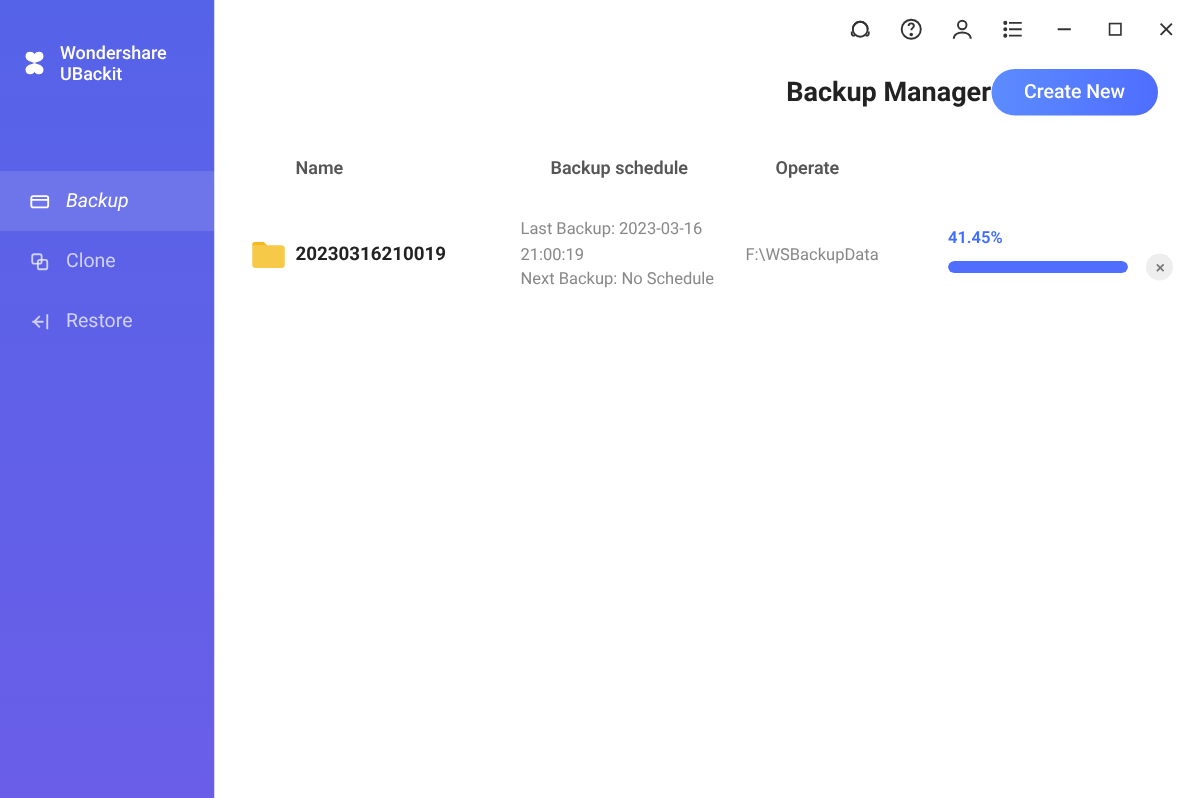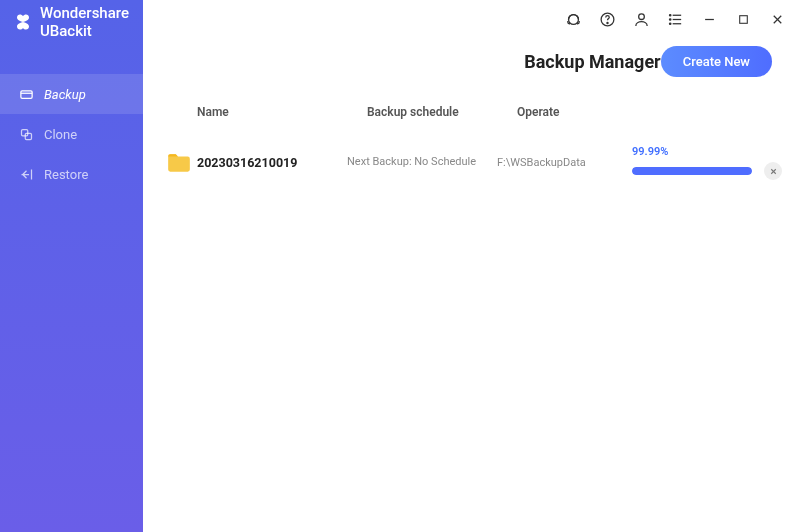--- a/index.html
+++ b/index.html
@@ -1,19 +1,19 @@
 <!DOCTYPE html>
 <html><head>
   <meta charset="utf-8">
   <style>
     * { margin: 0; padding: 0; box-sizing: border-box; font-family: -apple-system, BlinkMacSystemFont, "Segoe UI", Roboto, sans-serif; }
     body { width: 800px; height: 532px; background: #fff; display: flex; overflow: hidden; }
     
     .sidebar { width: 152px; height: 100%; background: linear-gradient(180deg, #5563e8 0%, #6a5ee8 100%); display: flex; flex-direction: column; }
-    .brand { display: flex; align-items: center; gap: 8px; padding: 4px 14px; color: #fff; font-size: 15px; font-weight: 500; }
+    .brand { display: flex; align-items: center; gap: 8px; padding: 28px 14px; color: #fff; font-size: 12px; font-weight: 500; }
     .brand-icon { width: 18px; height: 18px; display: flex; align-items: center; justify-content: center; }
     .sidebar-nav { margin-top: 30px; display: flex; flex-direction: column; }
     .sidebar-item { display: flex; align-items: center; gap: 10px; padding: 12px 18px; color: rgba(255,255,255,0.7); font-size: 13px; cursor: pointer; }
     .sidebar-item.active { color: #fff; background: rgba(255,255,255,0.12); font-style: italic; }
     .sidebar-icon { width: 16px; height: 16px; display: flex; align-items: center; justify-content: center; }
 
     .main { flex: 1; display: flex; flex-direction: column; background: #fff; }
     .titlebar { height: 38px; display: flex; align-items: center; justify-content: flex-end; padding: 0 14px; gap: 16px; }
     .titlebar .tb-icon { color: #444; cursor: pointer; display: flex; align-items: center; justify-content: center; width: 18px; height: 18px; }
     
@@ -146,25 +146,26 @@
 
   <div class="row">
     <div class="row-icon">
       <svg class="folder-svg" viewBox="0 0 24 20">
           <path fill="#f7c948" d="M2 4a2 2 0 012-2h5l2 2h9a2 2 0 012 2v10a2 2 0 01-2 2H4a2 2 0 01-2-2V4z"></path>
           <path fill="#f5b820" d="M2 4a2 2 0 012-2h5l2 2H2z"></path>
         </svg>
     </div>
     <div class="row-name">20230316210019</div>
     <div class="row-sched">
+      <div>Last Backup: 2023-03-16 21:00:19</div>
       <div>Next Backup: No Schedule</div>
     </div>
     <div class="row-target">F:\WSBackupData</div>
     <div class="row-op">
-      <div class="percent">99.99%</div>
+      <div class="percent">41.45%</div>
       <div class="progress-row">
         <div class="progress">
           <div class="progress-fill"></div>
         </div>
         <div class="cancel-btn">
           <svg viewBox="0 0 24 24" width="9" height="9" stroke="#777" stroke-width="3">
               <line x1="6" y1="6" x2="18" y2="18"></line>
               <line x1="18" y1="6" x2="6" y2="18"></line>
             </svg>
         </div>

